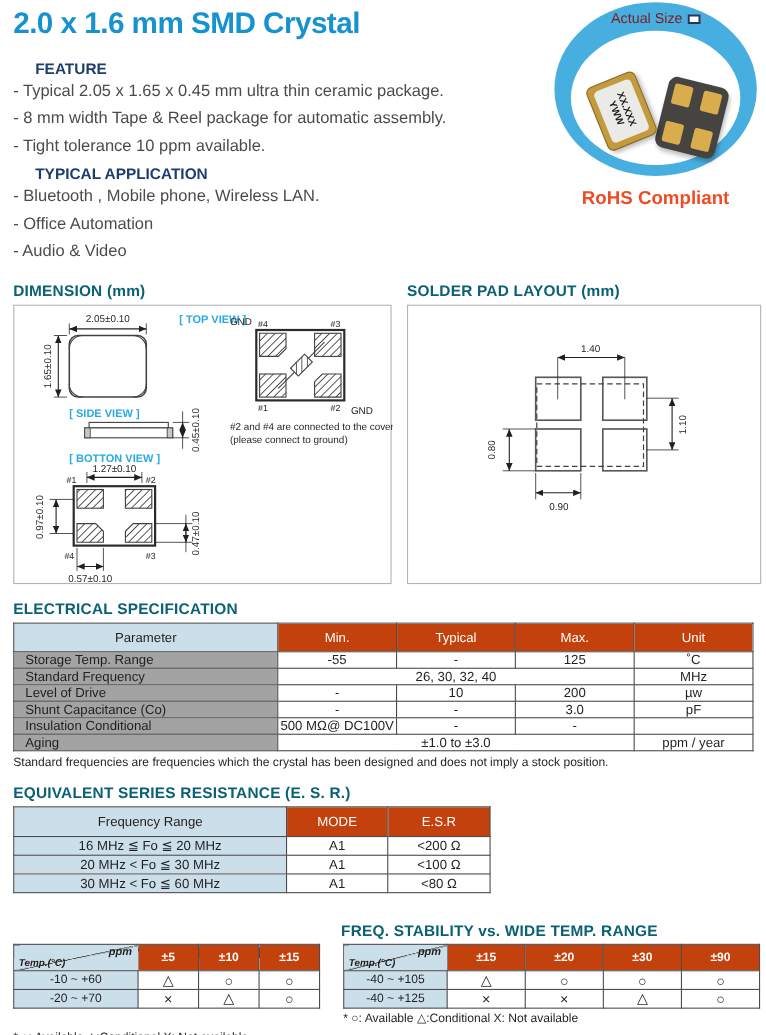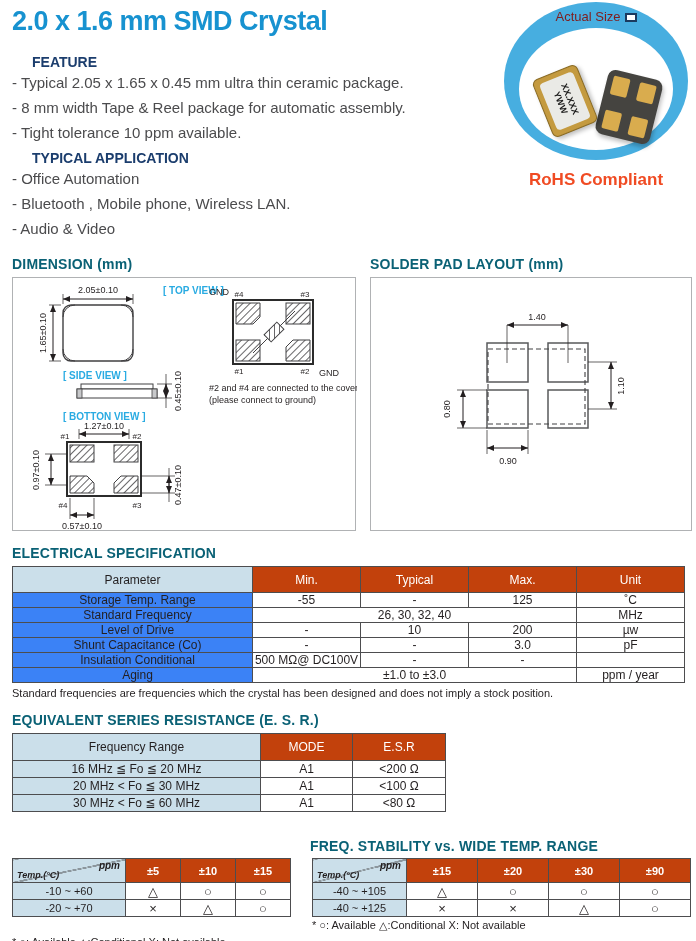--- a/index.html
+++ b/index.html
@@ -35,21 +35,21 @@
   table { border-collapse:collapse; table-layout:fixed; }
   th, td { border:1px solid #4D4D4F; text-align:center; vertical-align:middle; overflow:hidden; }
   .t-elec { position:absolute; left:12px; top:566px; width:672px; font-size:12px; }
   .t-elec th { height:26px; }
   .t-elec td { height:15px; }
   .t-esr  { position:absolute; left:12px; top:733px; width:433px; font-size:12px; }
   .t-esr th { height:27px; }
   .t-esr td { height:17px; }
   .hdr-dark { background:#c2410c; color:#fff; font-weight:normal; }
   .hdr-blue { background:#CBDFEA; color:#231F20; font-weight:normal; }
-  .cell-param { background:#3b82f6; text-align:center; padding-left:10px; }
+  .cell-param { background:#a3a3a3; text-align:left; padding-left:10px; }
   .cell-range { background:#CBDFEA; }
 
   .t-stab { font-size:11px; position:absolute; }
   .t-stab th { height:24px; font-weight:bold; }
   .t-stab td { height:17px; }
   .t-stab-left { left:12px; top:858px; width:278px; }
   .t-stab-right { left:312px; top:858px; width:378px; }
   .corner { position:relative; background:linear-gradient(to bottom right,#CBDFEA 49.2%,#4D4D4F 49.2%,#4D4D4F 51%,#CBDFEA 51%); font-weight:normal;font-style:italic; }
   .c-ppm { position:absolute; top:1px; right:5px; font-size:10px; }
   .c-temp { position:absolute; bottom:2px; left:4px; font-size:9px; }
@@ -90,22 +90,22 @@
 
   <div class="sec-navy" style="left:12px; top:54px;">FEATURE</div>
   <div class="bullets" style="left:12px; top:70px;">
     <div>- Typical 2.05 x 1.65 x 0.45 mm ultra thin ceramic package.</div>
     <div>- 8 mm width Tape &amp; Reel package for automatic assembly.</div>
     <div>- Tight tolerance 10 ppm available.</div>
   </div>
 
   <div class="sec-navy" style="left:12px; top:150px;">TYPICAL APPLICATION</div>
   <div class="bullets" style="left:12px; top:166px;">
+    <div>- Bluetooth , Mobile phone, Wireless LAN.</div>
     <div>- Office Automation</div>
-    <div>- Bluetooth , Mobile phone, Wireless LAN.</div>
     <div>- Audio &amp; Video</div>
   </div>
 
   <div class="sec-teal" style="left:12px; top:256px;">DIMENSION (mm)</div>
   <div class="draw-box" style="left:12px; top:277px; width:344px; height:254px;">
     <svg width="344" height="254" viewBox="0 0 344 254">
       <defs>
         <pattern id="hp" width="5" height="5" patternUnits="userSpaceOnUse" patternTransform="rotate(45)">
           <rect width="5" height="5" fill="#fff"></rect>
           <line x1="0" y1="0" x2="0" y2="5" stroke="#414042" stroke-width="1.6"></line>

